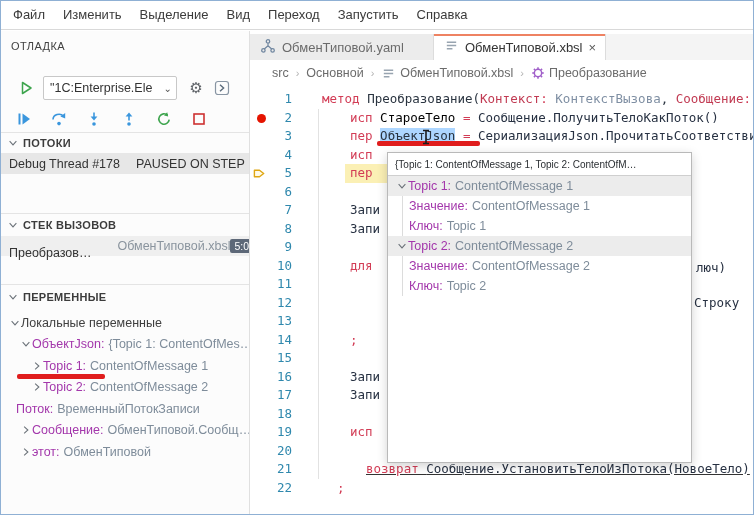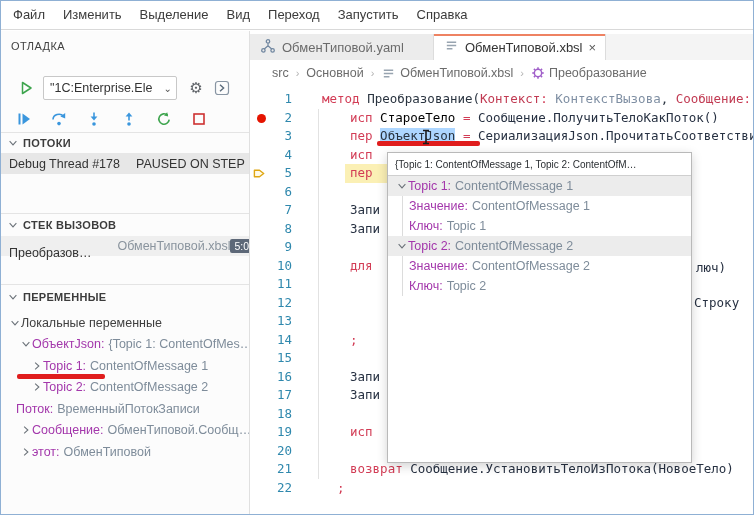--- a/index.html
+++ b/index.html
@@ -351,21 +351,21 @@
         <div class="code-line" style="top: 207.5px;"><div class="lnum">12</div><div class="ltext" style="left: 100px;"></div></div>
         <div class="overlay-frag" style="left: 444px; top: 207.5px; line-height: 18.5px;">Строку</div>
         <div class="code-line" style="top: 226px;"><div class="lnum">13</div><div class="ltext" style="left: 100px;"></div></div>
         <div class="code-line" style="top: 244.5px;"><div class="lnum">14</div><div class="ltext" style="left: 100px;"><span class="tk-kw">;</span></div></div>
         <div class="code-line" style="top: 263px;"><div class="lnum">15</div><div class="ltext" style="left: 100px;"></div></div>
         <div class="code-line" style="top: 281.5px;"><div class="lnum">16</div><div class="ltext" style="left: 100px;"><span class="tk-call">Запи</span></div></div>
         <div class="code-line" style="top: 300px;"><div class="lnum">17</div><div class="ltext" style="left: 100px;"><span class="tk-call">Запи</span></div></div>
         <div class="code-line" style="top: 318.5px;"><div class="lnum">18</div><div class="ltext" style="left: 100px;"></div></div>
         <div class="code-line" style="top: 337px;"><div class="lnum">19</div><div class="ltext" style="left: 100px;"><span class="tk-kw">исп</span></div></div>
         <div class="code-line" style="top: 355.5px;"><div class="lnum">20</div><div class="ltext" style="left: 100px;"></div></div>
-        <div class="code-line" style="top: 374px;"><div class="lnum">21</div><div class="ltext" style="left: 100px;"><span class="tk-kw">возврат </span><span class="tk-call">Сообщение.УстановитьТелоИзПотока(НовоеТело)</span></div></div>
+        <div class="code-line" style="top: 374px;"><div class="lnum">21</div><div class="ltext" style="left: 116px; text-decoration: underline;"><span class="tk-kw">возврат </span><span class="tk-call">Сообщение.УстановитьТелоИзПотока(НовоеТело)</span></div></div>
         <div class="code-line" style="top: 392.5px;"><div class="lnum">22</div><div class="ltext" style="left: 72px;"><span class="tk-kw">  ;</span></div></div>
         <div class="popup">
           <div class="pp-header">{Topic 1: ContentOfMessage 1, Topic 2: ContentOfM…</div>
           <div class="pp-row shaded" style="padding-left: 8px;">
             <span class="tree-chev">
               <svg width="12" height="12" viewBox="0 0 16 16">
                 <path d="M3.5 5.5 L8 10.5 L12.5 5.5" fill="none" stroke="#6a7178" stroke-width="1.4"></path>
               </svg>
             </span>
             <span class="var-name">Topic 1:</span>

